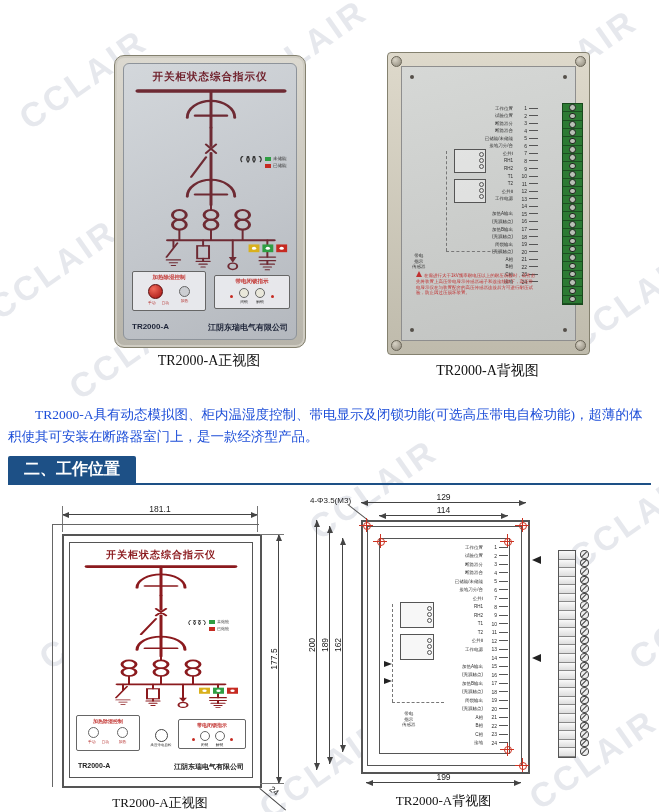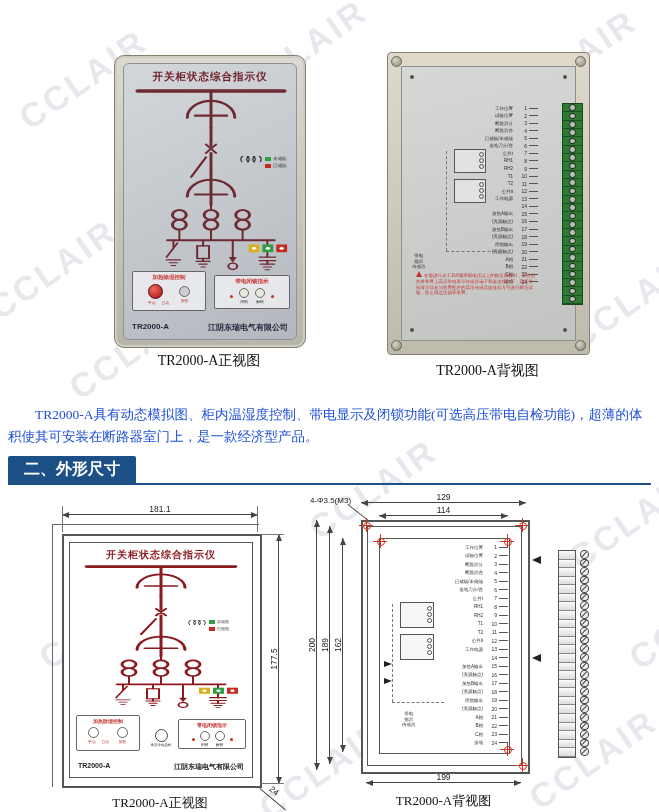--- a/index.html
+++ b/index.html
@@ -486,21 +486,21 @@
         <div class="gcell">
           <div class="gscrew"></div>
         </div>
       </div>
   </div>
   <div class="caption" style="left:387px;top:362px;width:201px">TR2000-A背视图</div>
 
   <div class="para">TR2000-A具有动态模拟图、柜内温湿度控制、带电显示及闭锁功能(可选高压带电自检功能)，超薄的体积使其可安装在断路器室门上，是一款经济型产品。</div>
 
   <div class="sec-head" style="top:456px">
-    <span class="sec-box">二、外形尺寸</span>
+    <span class="sec-box">二、工作位置</span>
   </div>
 
   <div class="draw-front">
     <div class="hdim" style="left:24px;top:16px;width:196px">
       <span class="dlabel">181.1</span>
     </div>
     <div class="ext" style="left:24px;top:8px;width:1px;height:26px"></div>
     <div class="ext" style="left:219px;top:8px;width:1px;height:26px"></div>
 
     <div class="persp" style="left:14px;top:26px;width:206px;height:262px"></div>

